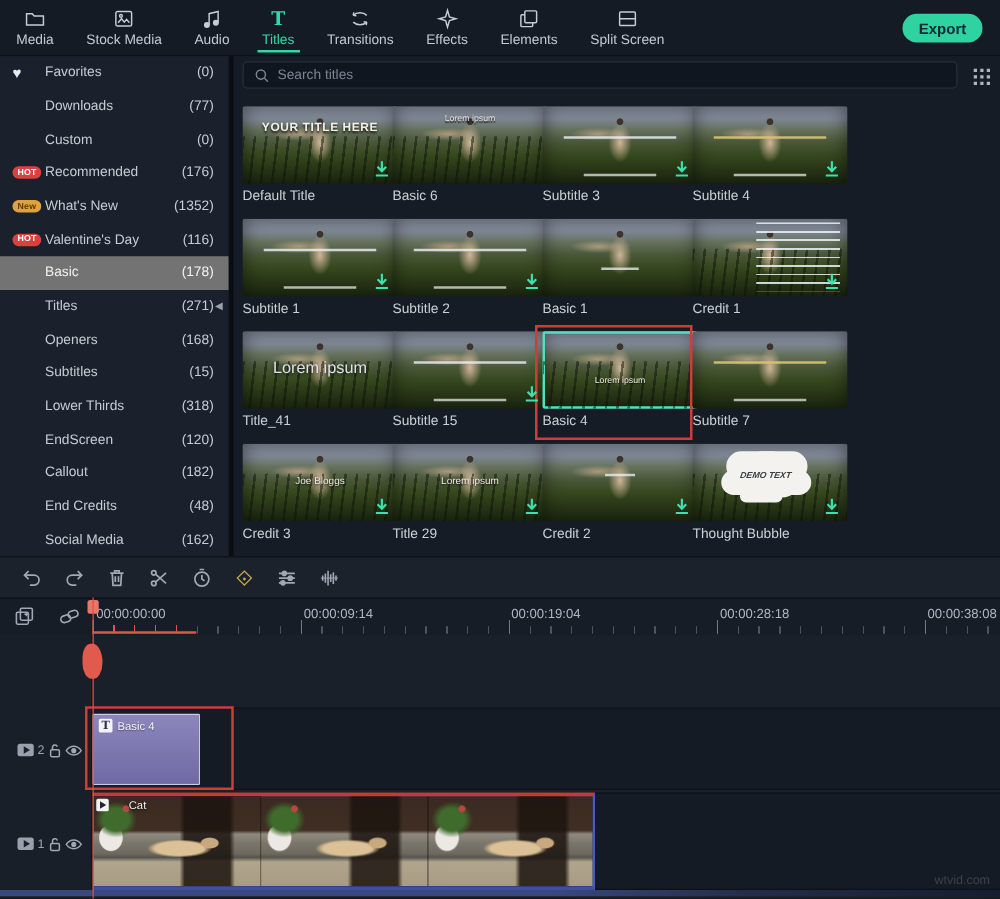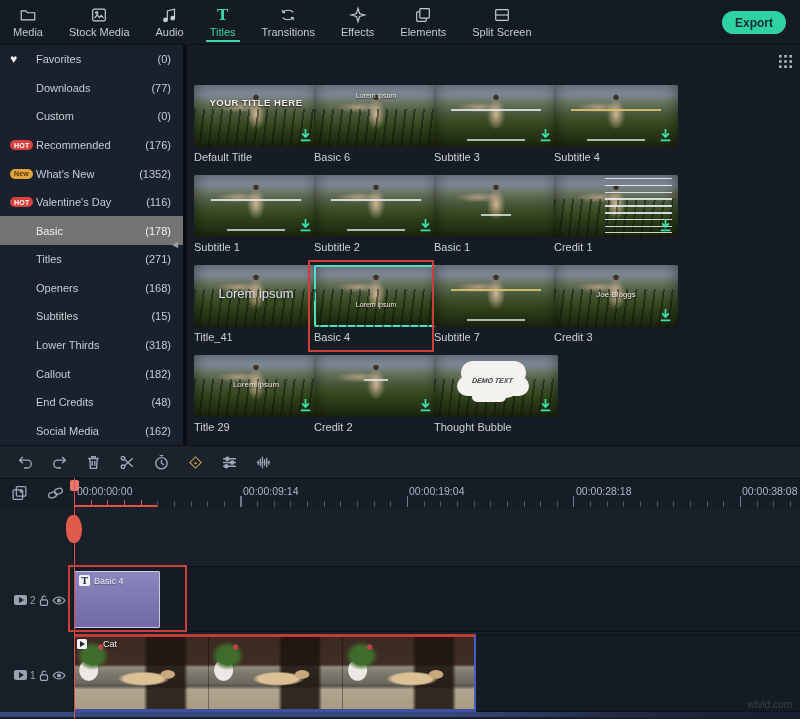--- a/index.html
+++ b/index.html
@@ -281,38 +281,52 @@
       <span class="side-label">Subtitles</span>
       <span class="side-count">(15)</span>
     </div>
     <div class="side-item">
       <span class="side-icon"></span>
       <span class="side-label">Lower Thirds</span>
       <span class="side-count">(318)</span>
     </div>
     <div class="side-item">
       <span class="side-icon"></span>
+      <span class="side-label">EndScreen</span>
+      <span class="side-count">(120)</span>
+    </div>
+    <div class="side-item">
+      <span class="side-icon"></span>
       <span class="side-label">Callout</span>
       <span class="side-count">(182)</span>
     </div>
     <div class="side-item">
       <span class="side-icon"></span>
       <span class="side-label">End Credits</span>
       <span class="side-count">(48)</span>
     </div>
     <div class="side-item">
       <span class="side-icon"></span>
       <span class="side-label">Social Media</span>
       <span class="side-count">(162)</span>
     </div>
   </div>
   <div class="side-divider"></div>
   <div class="collapse-arrow">◀</div>
 
   <div class="panel">
+    <div class="searchbar">
+      <span>
+          <svg width="13" height="13" viewBox="0 0 16 16" fill="none" stroke="#7c8490" stroke-width="1.4">
+            <circle cx="7" cy="7" r="4.5"></circle>
+            <path d="M10.5 10.5L14 14"></path>
+          </svg>
+        </span>
+      <input type="text" placeholder="Search titles" style="">
+    </div>
     <div class="gridview-btn">
       <svg width="15" height="15" viewBox="0 0 15 15" fill="#aeb5bf">
           <rect x="1" y="1" width="2.6" height="2.6"></rect>
           <rect x="6.2" y="1" width="2.6" height="2.6"></rect>
           <rect x="11.4" y="1" width="2.6" height="2.6"></rect>
           <rect x="1" y="6.2" width="2.6" height="2.6"></rect>
           <rect x="6.2" y="6.2" width="2.6" height="2.6"></rect>
           <rect x="11.4" y="6.2" width="2.6" height="2.6"></rect>
           <rect x="1" y="11.4" width="2.6" height="2.6"></rect>
           <rect x="6.2" y="11.4" width="2.6" height="2.6"></rect>
@@ -408,20 +422,31 @@
         <div class="tile-label">Credit 1</div>
       </div>
 
       <div class="tile">
         <div class="thumb vine">
           <div class="ov ov-lorem-big">Lorem ipsum</div>
         </div>
         <div class="tile-label">Title_41</div>
       </div>
 
+      <div class="tile">
+        <div class="thumb vine bars">
+          <span class="dl">
+              <svg width="13" height="14" viewBox="0 0 12 13" fill="none" stroke="#3fe0b0" stroke-width="1.6">
+                <path d="M6 1v6.5M2.8 5L6 8.3 9.2 5"></path>
+                <path d="M1.5 11.5h9"></path>
+              </svg>
+            </span>
+        </div>
+        <div class="tile-label">Subtitle 15</div>
+      </div>
 
       <div class="tile selected">
         <div class="thumb vine">
           <div class="ov ov-lorem-small">Lorem ipsum</div>
         </div>
         <div class="tile-label">Basic 4</div>
       </div>
 
       <div class="tile">
         <div class="thumb vine bars yellow"></div>

